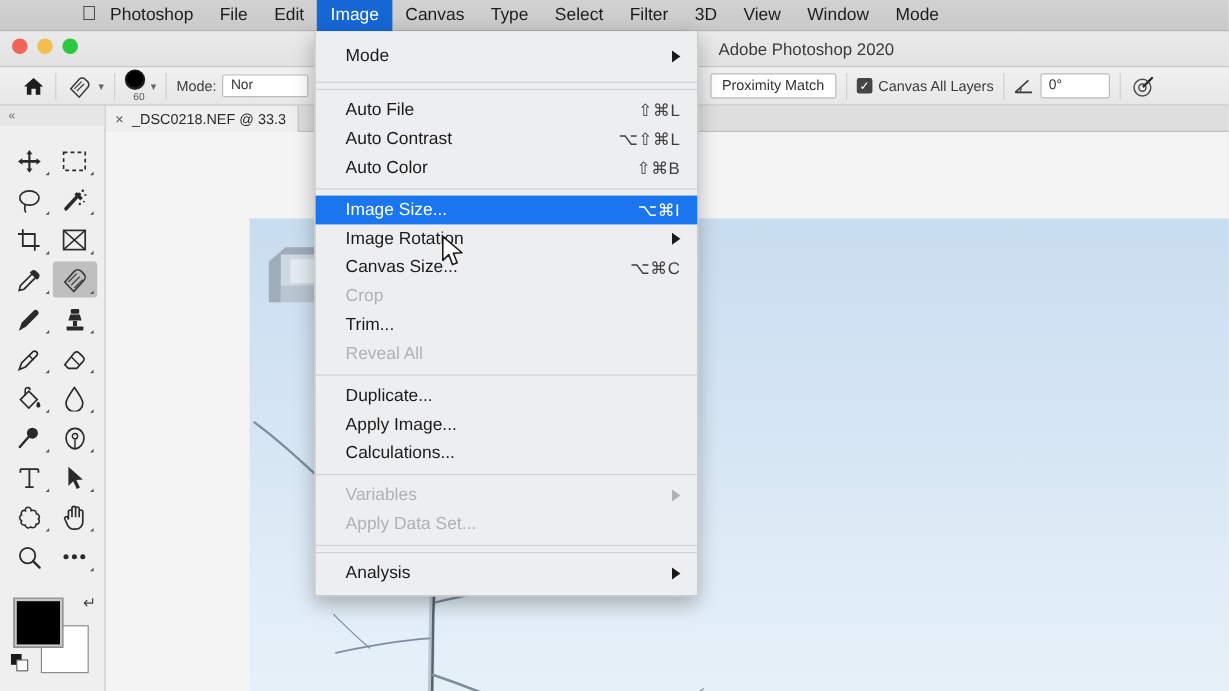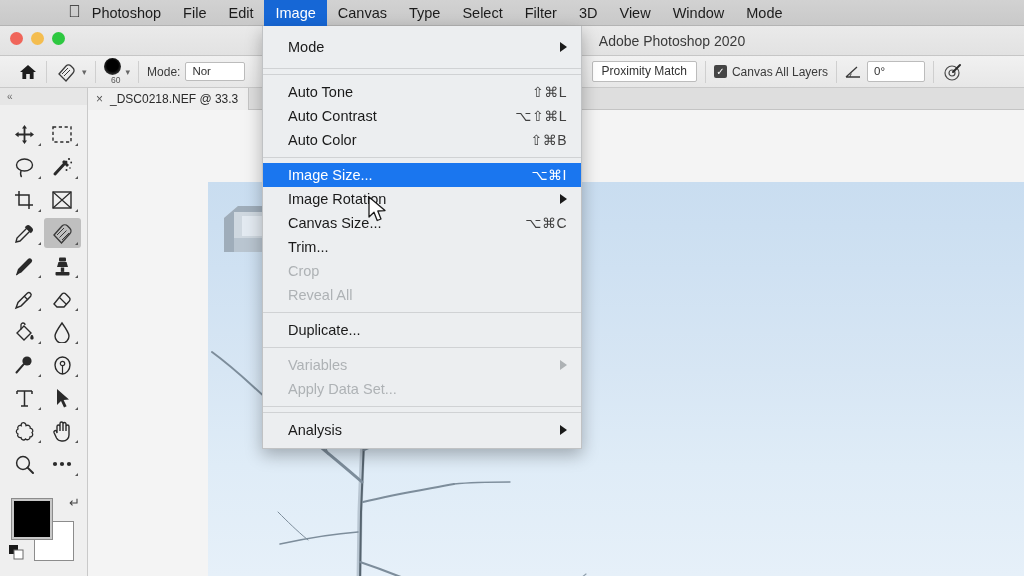--- a/index.html
+++ b/index.html
@@ -227,21 +227,21 @@
     </div>
     <div class="caret">▾</div>
     <div class="ob-sep"></div>
     <div class="brush-wrap">
       <div class="brush-blob"></div>
       <div class="brush-num">60</div>
     </div>
     <div class="caret">▾</div>
     <div class="ob-sep"></div>
     <div class="ob-label">Mode:</div>
-    <div class="ob-field" style="width:60px">Nor</div>
+    <div class="ob-field" style="width:72px">Nor</div>
 
     <div style="flex:1"></div>
 
     <div class="ob-field" style="height:21px;line-height:19px;font-size:12px;padding:0 9px">Proximity Match</div>
     <div class="ob-sep"></div>
     <div class="ob-item">
       <span class="chk">✓</span>
       <span>Canvas All Layers</span>
     </div>
     <div class="ob-sep"></div>
@@ -523,21 +523,21 @@
   <div class="menu">
 
     <div class="mi tall">
       <span class="label">Mode</span>
       <span class="arrow"></span>
     </div>
     <div class="msep"></div>
     <div class="msep"></div>
 
     <div class="mi">
-      <span class="label">Auto Tone</span>
+      <span class="label">Auto File</span>
       <span class="short">⇧⌘L</span>
     </div>
     <div class="mi">
       <span class="label">Auto Contrast</span>
       <span class="short">⌥⇧⌘L</span>
     </div>
     <div class="mi">
       <span class="label">Auto Color</span>
       <span class="short">⇧⌘B</span>
     </div>
@@ -548,33 +548,39 @@
       <span class="short">⌥⌘I</span>
     </div>
     <div class="mi">
       <span class="label">Image Rotation</span>
       <span class="arrow"></span>
     </div>
     <div class="mi">
       <span class="label">Canvas Size...</span>
       <span class="short">⌥⌘C</span>
     </div>
-    <div class="mi">
-      <span class="label">Trim...</span>
-    </div>
     <div class="mi dim">
       <span class="label">Crop</span>
     </div>
+    <div class="mi">
+      <span class="label">Trim...</span>
+    </div>
     <div class="mi dim">
       <span class="label">Reveal All</span>
     </div>
     <div class="msep"></div>
 
     <div class="mi">
       <span class="label">Duplicate...</span>
+    </div>
+    <div class="mi">
+      <span class="label">Apply Image...</span>
+    </div>
+    <div class="mi">
+      <span class="label">Calculations...</span>
     </div>
     <div class="msep"></div>
 
     <div class="mi dim">
       <span class="label">Variables</span>
       <span class="arrow"></span>
     </div>
     <div class="mi dim">
       <span class="label">Apply Data Set...</span>
     </div>

